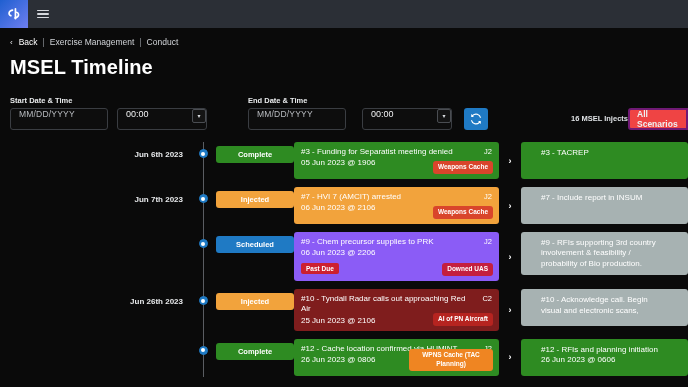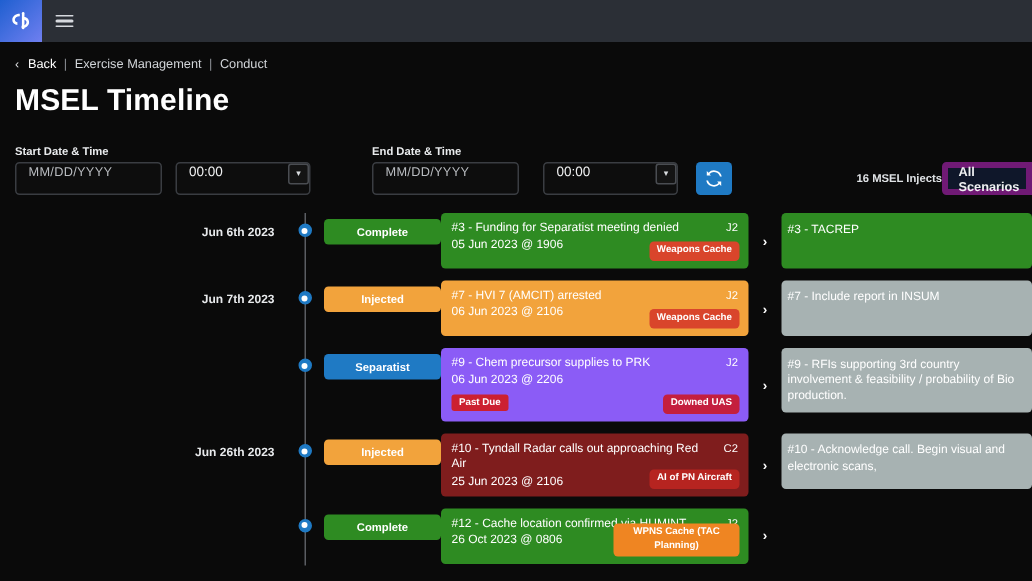--- a/index.html
+++ b/index.html
@@ -108,28 +108,28 @@
     font-size: 7.5px;
     font-weight: bold;
     color: #dfe2e5;
   }
   .scenario-sel {
     position: absolute;
     top: 12px;
     left: 628px;
     width: 60px;
     height: 22px;
-    border: 4px solid #701a75;
+    border: 2px solid #701a75;
     border-radius: 3px 0 0 3px;
     display: flex; align-items: center;
     padding-left: 7px;
     font-size: 8.5px;
     font-weight: bold;
     color: #eef0f1;
-    background: #0f172a;
+    background: #ef4444;
   }
 
   
   .timeline {
     position: relative;
     padding-left: 0;
     height: 235px;
   }
   .axis-line {
     position: absolute;
@@ -234,21 +234,21 @@
     width: 22px;
     display: flex; align-items: center; justify-content: center;
     align-self: stretch;
     color: #ffffff;
     font-size: 9px;
     font-weight: bold;
   }
   .resp-col { flex: 1; }
   .resp-card {
     border-radius: 3px;
-    padding: 6px 4px;
+    padding: 6px 20px;
     min-height: 37px;
     font-size: 8px;
     line-height: 1.3;
     color: #ffffff;
     overflow: hidden;
   }
   .resp-time { font-size: 8px; }
 </style>
 </head>
 <body>
@@ -367,21 +367,21 @@
 
       </div>
     </div>
       </div>
       <div class="row">
     <div class="date-col"></div>
     <div class="dot-col">
       <span class="dot"></span>
     </div>
     <div class="status-col">
-      <span class="status-pill" style="background:#1f7ac4">Separatist</span>
+      <span class="status-pill" style="background:#1f7ac4">Scheduled</span>
     </div>
     <div class="inject-col">
       <div class="inject-card" style="background:#8b5cf6">
         <div class="inject-title">#9 - Chem precursor supplies to PRK</div>
         <div class="inject-time">06 Jun 2023 @ 2206</div>
         <span class="pastdue">Past Due</span>
         <span class="inject-org">J2</span>
         <span class="tag" style="background:#c41f3e">Downed UAS</span>
       </div>
     </div>
@@ -422,22 +422,28 @@
     <div class="date-col"></div>
     <div class="dot-col">
       <span class="dot"></span>
     </div>
     <div class="status-col">
       <span class="status-pill" style="background:#2e8b22">Complete</span>
     </div>
     <div class="inject-col">
       <div class="inject-card" style="background:#2e8b22">
         <div class="inject-title">#12 - Cache location confirmed via HUMINT</div>
-        <div class="inject-time">26 Oct 2023 @ 0806</div>
+        <div class="inject-time">26 Jun 2023 @ 0806</div>
 
         <span class="inject-org">J2</span>
         <span class="tag" style="background:#ef8522">WPNS Cache (TAC Planning)</span>
       </div>
     </div>
     <div class="arrow-col">›</div>
+    <div class="resp-col">
+      <div class="resp-card" style="background:#2e8b22">
+        <div>#12 - RFIs and planning initiation</div>
+        <div class="resp-time">26 Jun 2023 @ 0606</div>
+      </div>
+    </div>
       </div>
     </div>
 </div>
 
 </body></html>

